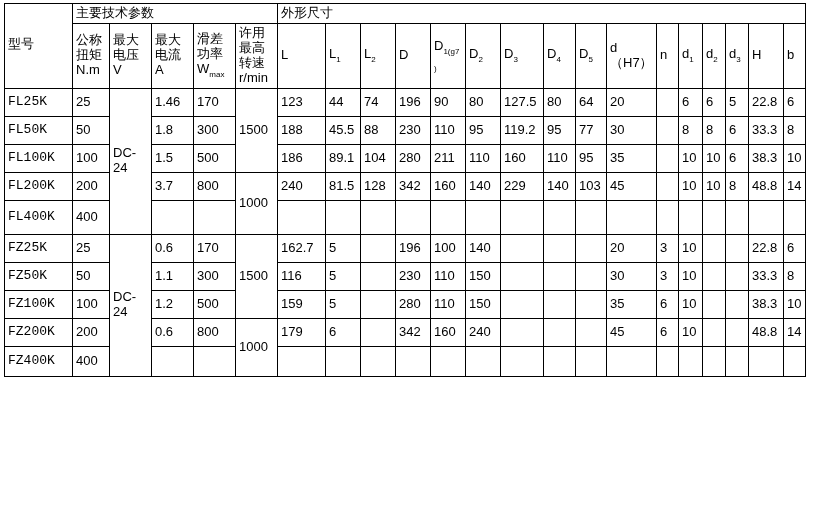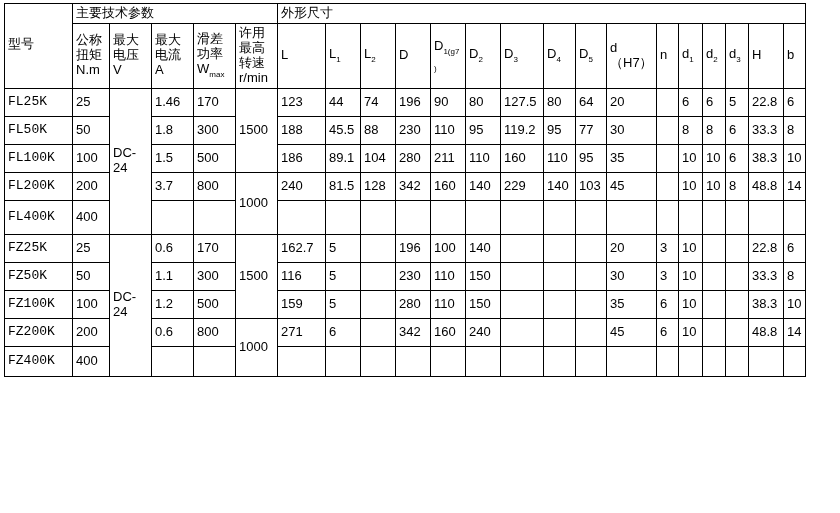--- a/index.html
+++ b/index.html
@@ -332,21 +332,21 @@
     <td>38.3</td>
     <td>10</td>
   </tr>
 
   <tr style="height:28px">
     <td class="model-cell">FZ200K</td>
     <td>200</td>
     <td>0.6</td>
     <td>800</td>
     <td rowspan="2" class="center-v">1000</td>
-    <td>271</td>
+    <td>179</td>
     <td>6</td>
     <td></td>
     <td>342</td>
     <td>160</td>
     <td>240</td>
     <td></td>
     <td></td>
     <td></td>
     <td>45</td>
     <td>6</td>

